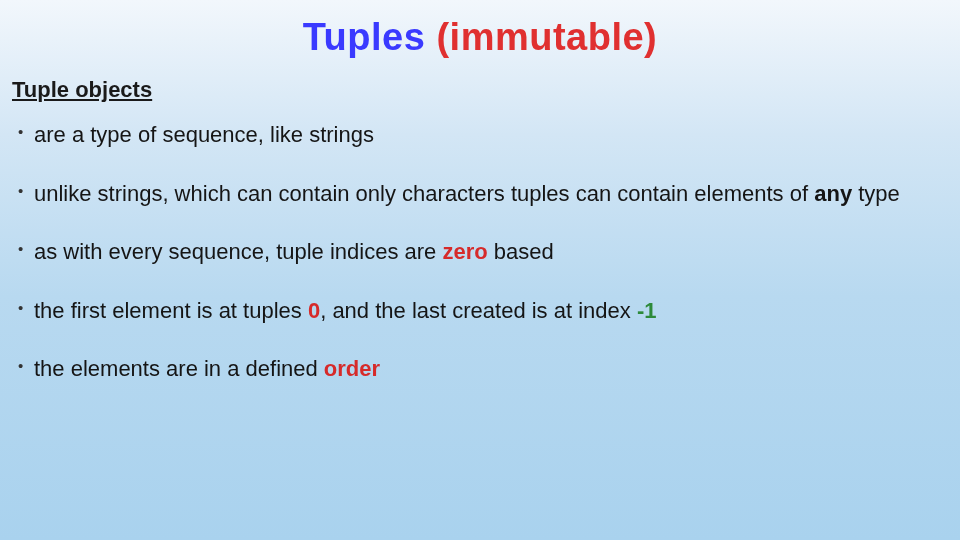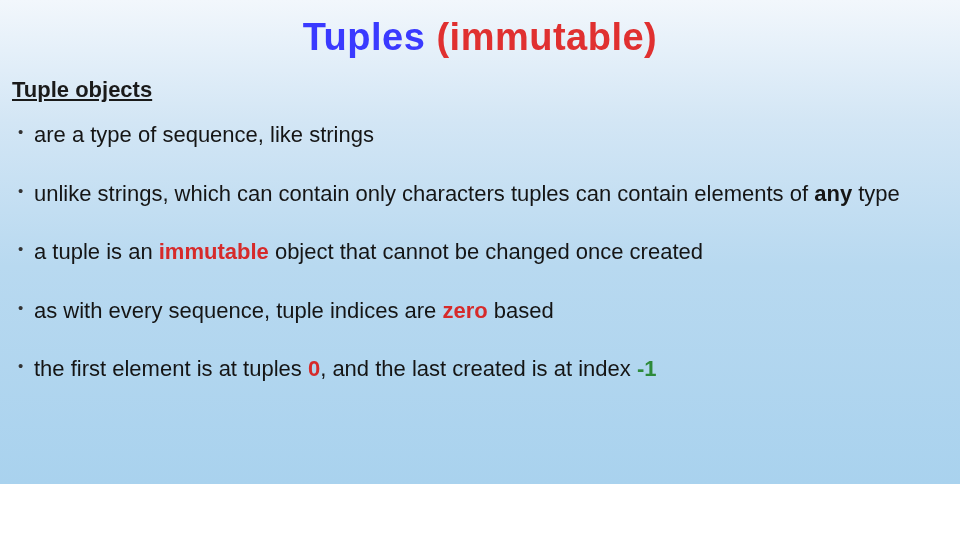--- a/index.html
+++ b/index.html
@@ -5,21 +5,21 @@
   html, body {
     margin: 0;
     padding: 0;
     width: 960px;
     height: 540px;
     overflow: hidden;
     font-family: Verdana, Geneva, sans-serif;
   }
   .slide {
     width: 960px;
-    height: 484px;
+    height: 540px;
     background: linear-gradient(180deg, #f2f7fc 0%, #d3e6f5 25%, #b8d9f0 55%, #a9d2ee 100%);
     box-sizing: border-box;
     padding: 10px 10px 0 10px;
   }
   .title {
     text-align: center;
     font-family: "Comic Sans MS", "Comic Sans", cursive, sans-serif;
     font-size: 38px;
     font-weight: 700;
     color: #3a3aff;
@@ -72,18 +72,18 @@
 
 <h1 class="title">
   <span>Tuples </span><span class="paren">(immutable)</span>
 </h1>
 
 <div class="subheading">Tuple objects</div>
 
 <ul class="bullets">
       <li><span>are a type of sequence, like strings</span></li>
       <li><span>unlike strings, which can contain only characters tuples can contain elements of </span><span class="b">any</span><span> type</span></li>
-      <li><span>a tuple is an </span><span class="r">immutable</span><span> object that cannot be changed once created</span></li>
       <li><span>as with every sequence, tuple indices are </span><span class="r">zero</span><span> based</span></li>
       <li><span>the first element is at tuples </span><span class="r">0</span><span>, and the last created is at index </span><span class="g">-1</span></li>
+      <li><span>the elements are in a defined </span><span class="r">order</span></li>
     </ul>
 
 </div>
 
 </body></html>

